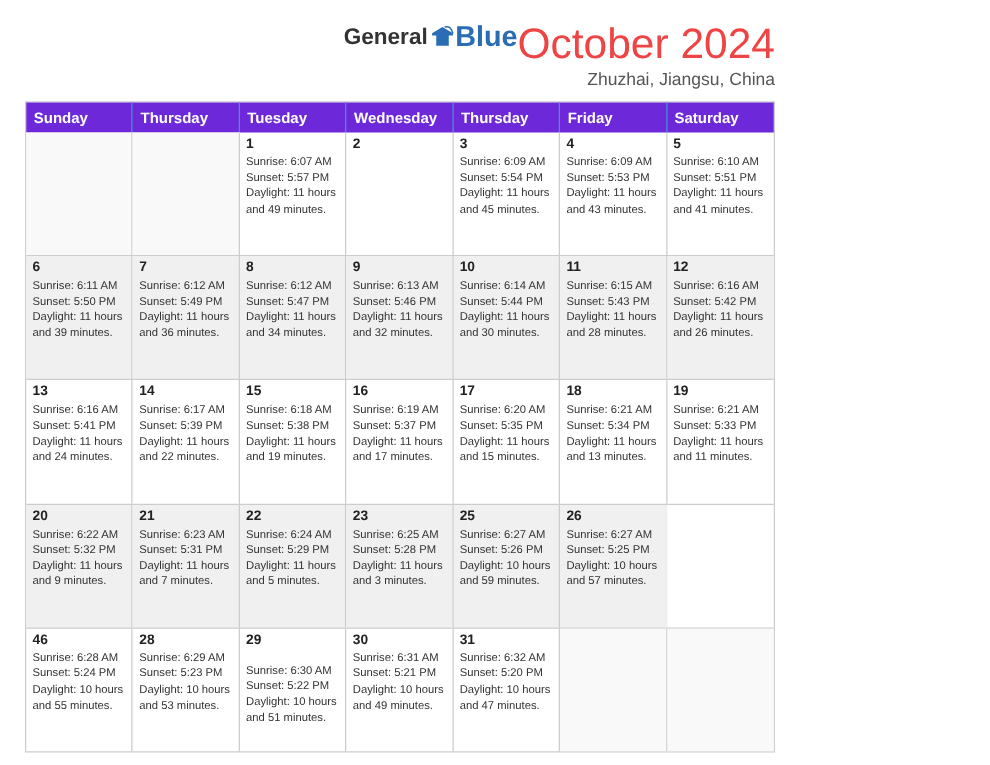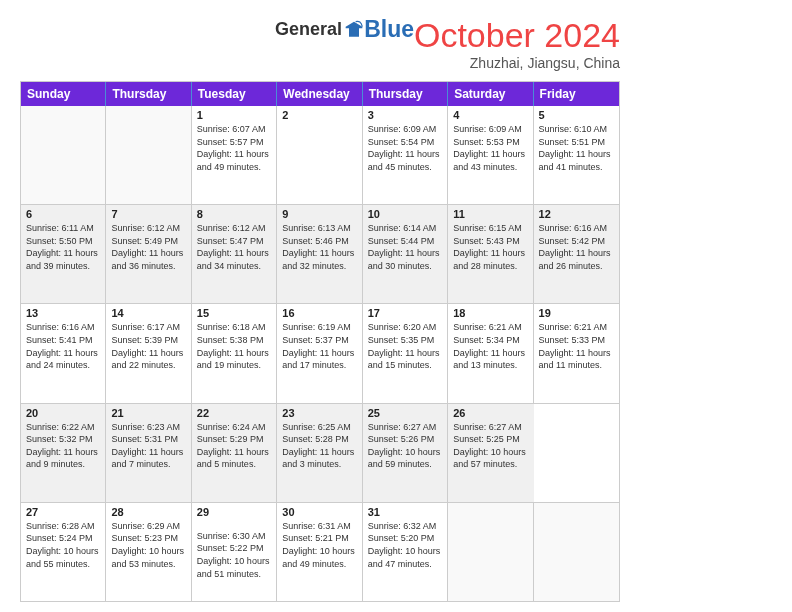--- a/index.html
+++ b/index.html
@@ -147,22 +147,22 @@
   </div>
 
   <div class="calendar">
     <div class="cal-header">
 
     <div class="cal-header-cell">Sunday</div>
         <div class="cal-header-cell">Thursday</div>
         <div class="cal-header-cell">Tuesday</div>
         <div class="cal-header-cell">Wednesday</div>
         <div class="cal-header-cell">Thursday</div>
+        <div class="cal-header-cell">Friday</div>
         <div class="cal-header-cell">Saturday</div>
-        <div class="cal-header-cell">Friday</div>
       </div>
     <div class="cal-body">
 
     <div class="cal-row">
           <div class="cal-cell empty"></div>
           <div class="cal-cell empty"></div>
           <div class="cal-cell">
             <div class="day-num">1</div>
             <div class="cell-info" style="white-space: pre-line;">Sunrise: 6:07 AM
 Sunset: 5:57 PM
@@ -311,21 +311,21 @@
           </div>
           <div class="cal-cell shaded">
             <div class="day-num">26</div>
             <div class="cell-info" style="white-space: pre-line;">Sunrise: 6:27 AM
 Sunset: 5:25 PM
 Daylight: 10 hours and 57 minutes.</div>
           </div>
         </div>
         <div class="cal-row">
           <div class="cal-cell">
-            <div class="day-num">27</div>
+            <div class="day-num">46</div>
             <div class="cell-info" style="white-space: pre-line;">Sunrise: 6:28 AM
 Sunset: 5:24 PM
 Daylight: 10 hours and 55 minutes.</div>
           </div>
           <div class="cal-cell">
             <div class="day-num">28</div>
             <div class="cell-info" style="white-space: pre-line;">Sunrise: 6:29 AM
 Sunset: 5:23 PM
 Daylight: 10 hours and 53 minutes.</div>
           </div>

